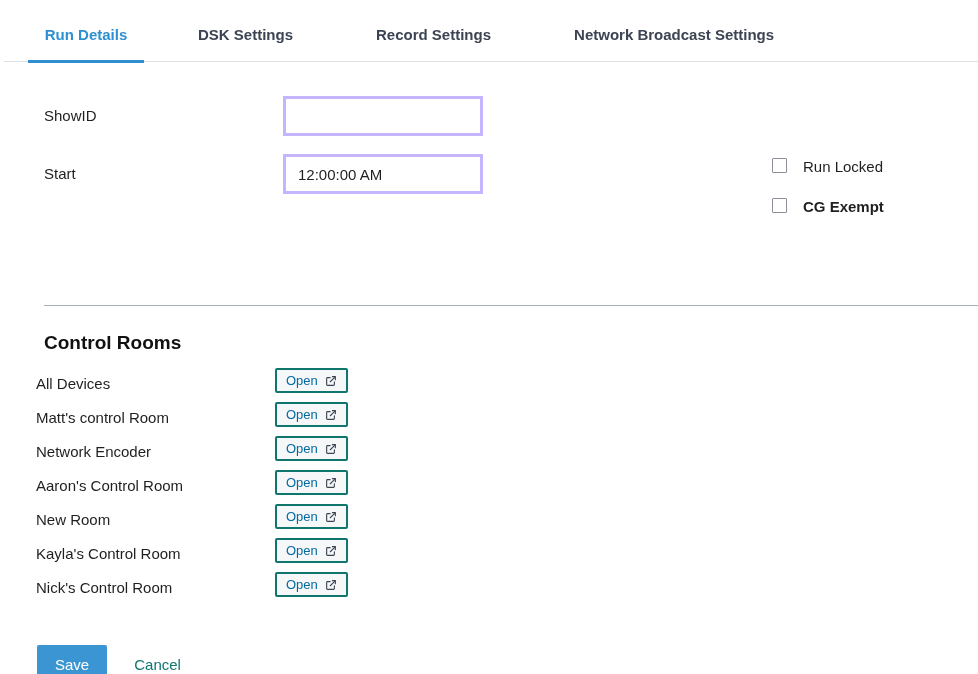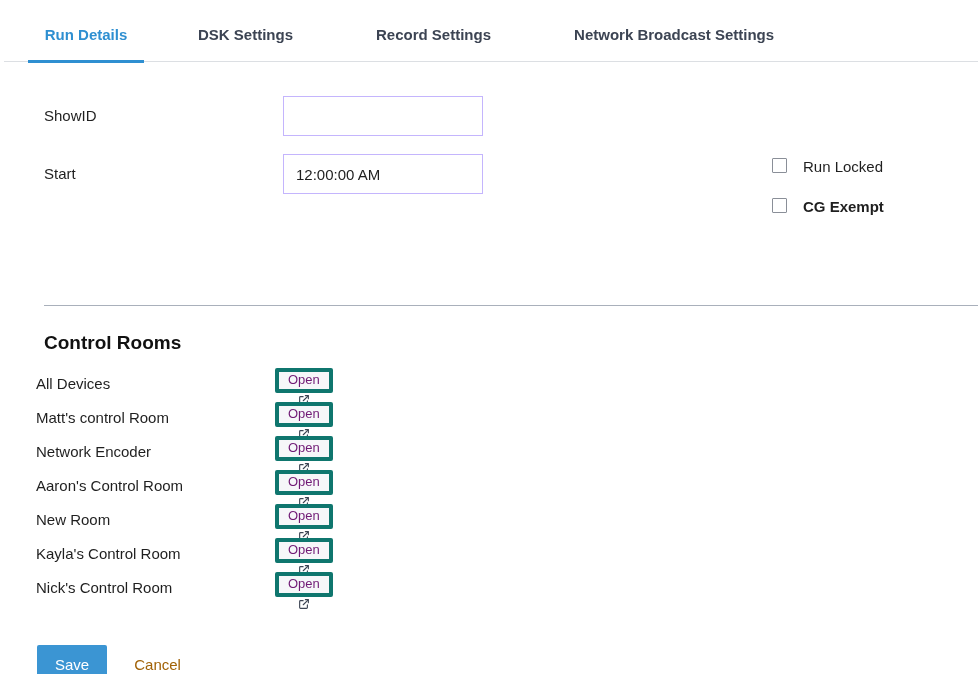--- a/index.html
+++ b/index.html
@@ -92,21 +92,21 @@
     line-height: 40px;
     font-size: 15px;
     color: #1f1f1f;
   }
   .text-input {
     position: absolute;
     left: 239px;
     top: 0;
     width: 200px;
     height: 40px;
-    border: 1px solid #c4b5fd;
+    border: 3px solid #c4b5fd;
     background: #ffffff;
     font-family: "Liberation Sans", sans-serif;
     font-size: 15px;
     color: #1f1f1f;
     padding: 0 12px;
     border-radius: 0;
     outline: none;
   }
 
   
@@ -172,28 +172,27 @@
   .open-btn {
     position: absolute;
     left: 239px;
     top: 2px;
     display: inline-flex;
     align-items: center;
     gap: 7px;
     height: 25px;
     padding: 0 9px;
     background: #f6f7f9;
-    border: 4px solid #0f766e;
+    border: 2px solid #0f766e;
     border-radius: 2px;
     font-family: "Liberation Sans", sans-serif;
     font-size: 13px;
-    color: #701a75;
+    color: #0369a1;
     cursor: pointer;
     white-space: nowrap;
-    flex-direction: column;
   }
   .ext-icon {
     width: 12px;
     height: 12px;
     display: block;
     flex: none;
   }
 
   
   .actions {
@@ -209,21 +208,21 @@
     border: none;
     border-radius: 2px;
     font-family: "Liberation Sans", sans-serif;
     font-size: 15px;
     height: 39px;
     padding: 0 18px;
     cursor: pointer;
   }
   .cancel-link {
     margin-left: 27px;
-    color: #a16207;
+    color: #0f766e;
     font-size: 15px;
     text-decoration: none;
     cursor: pointer;
   }
 </style>
 </head>
 <body>
 
 <div class="tabbar">
   <div class="tabs">

